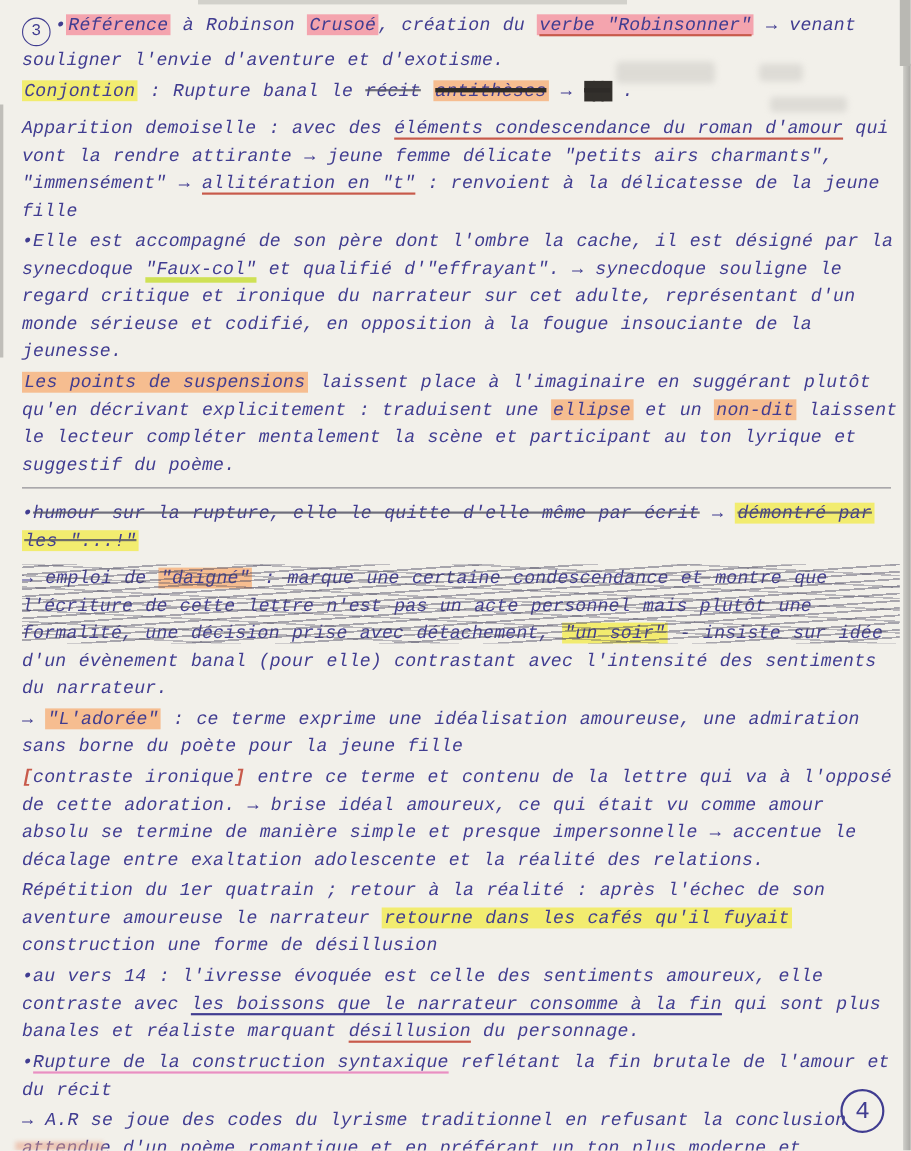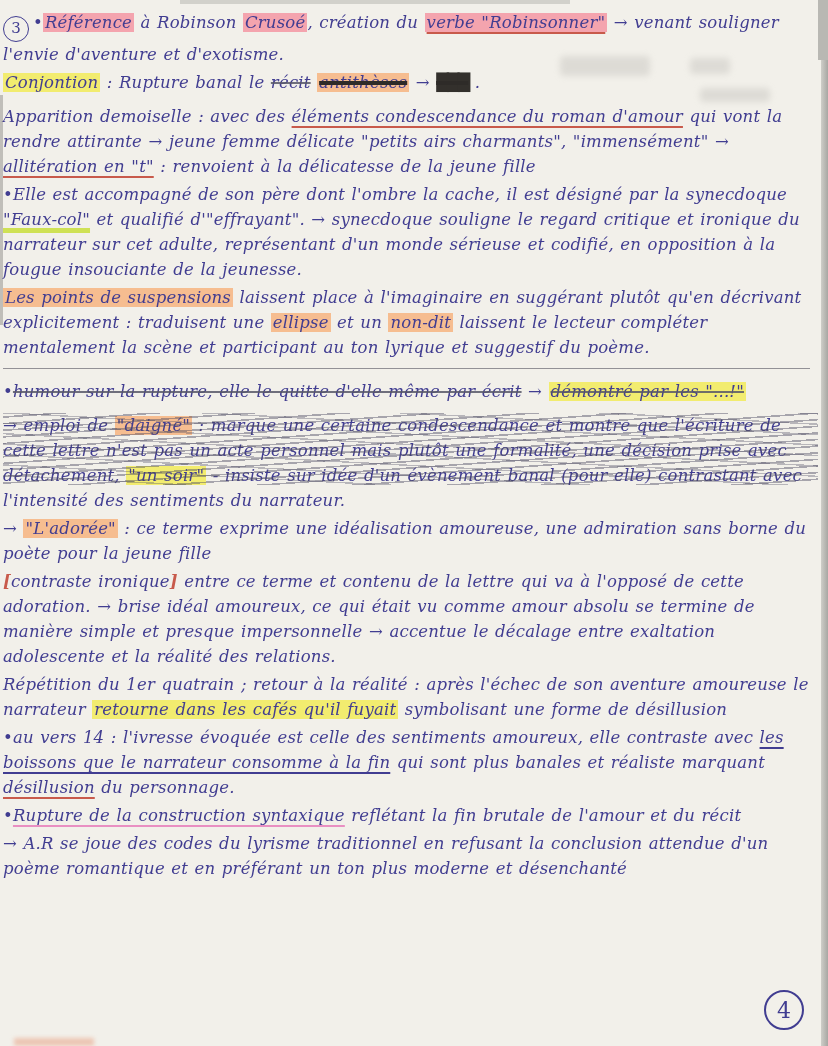--- a/index.html
+++ b/index.html
@@ -5,22 +5,23 @@
   html,body{margin:0;padding:0;}
   body{
     width:828px;height:1046px;position:relative;overflow:hidden;
     background:var(--paper,#f2f0ea);
     font-family:"DejaVu Serif","Liberation Serif",serif;
     font-style:italic;
     color:var(--ink,#413d91);
   }
   .page{
     position:absolute;inset:0;
-    padding:10px 10px 0 3px;
+    padding:10px 10px 0 20px;
     box-sizing:border-box;
+    font-family:Liberation Mono, monospace;
   }
   .para{
     font-size:16.5px;line-height:25px;
     margin:0 0 3px 0;
     letter-spacing:.2px;
     word-spacing:1px;
   }
   .para.space-before{margin-top:9px;}
   .marker{
     display:inline-flex;align-items:center;justify-content:center;
@@ -84,21 +85,21 @@
         <div class="para space-before"><span>Apparition demoiselle : avec des </span><span class="r-ul-red">éléments condescendance du roman d'amour</span><span> qui vont la rendre attirante → jeune femme délicate "petits airs charmants", "immensément" → </span><span class="r-ul-red">allitération en "t"</span><span> : renvoient à la délicatesse de la jeune fille</span></div>
         <div class="para"><span>•Elle est accompagné de son père dont l'ombre la cache, il est désigné par la synecdoque </span><span class="r-ul-green-hl">"Faux-col"</span><span> et qualifié d'"effrayant". → synecdoque souligne le regard critique et ironique du narrateur sur cet adulte, représentant d'un monde sérieuse et codifié, en opposition à la fougue insouciante de la jeunesse.</span></div>
         <div class="para"><span class="r-hl-orange">Les points de suspensions</span><span> laissent place à l'imaginaire en suggérant plutôt qu'en décrivant explicitement : traduisent une </span><span class="r-hl-orange">ellipse</span><span> et un </span><span class="r-hl-orange">non-dit</span><span> laissent le lecteur compléter mentalement la scène et participant au ton lyrique et suggestif du poème.</span></div>
       </div>
       <hr class="divider">
       <div>
         <div class="para space-before"><span>•</span><span class="r-strike">humour sur la rupture, elle le quitte d'elle même par écrit</span><span> → </span><span class="r-hl-yellow r-strike">démontré par les "...!"</span></div>
         <div class="para scribbled space-before"><span>→ emploi de </span><span class="r-hl-orange">"daigné"</span><span> : marque une certaine condescendance et montre que l'écriture de cette lettre n'est pas un acte personnel mais plutôt une formalité, une décision prise avec détachement, </span><span class="r-hl-yellow">"un soir"</span><span> - insiste sur idée d'un évènement banal (pour elle) contrastant avec l'intensité des sentiments du narrateur.</span></div>
         <div class="para"><span>→ </span><span class="r-hl-orange">"L'adorée"</span><span> : ce terme exprime une idéalisation amoureuse, une admiration sans borne du poète pour la jeune fille</span></div>
         <div class="para"><span class="r-red">[</span><span>contraste ironique</span><span class="r-red">]</span><span> entre ce terme et contenu de la lettre qui va à l'opposé de cette adoration. → brise idéal amoureux, ce qui était vu comme amour absolu se termine de manière simple et presque impersonnelle → accentue le décalage entre exaltation adolescente et la réalité des relations.</span></div>
-        <div class="para"><span>Répétition du 1er quatrain ; retour à la réalité : après l'échec de son aventure amoureuse le narrateur </span><span class="r-hl-yellow">retourne dans les cafés qu'il fuyait</span><span> symbolisant une forme de désillusion</span></div>
+        <div class="para"><span>Répétition du 1er quatrain ; retour à la réalité : après l'échec de son aventure amoureuse le narrateur </span><span class="r-hl-yellow">retourne dans les cafés qu'il fuyait</span><span> construction une forme de désillusion</span></div>
         <div class="para"><span>•au vers 14 : l'ivresse évoquée est celle des sentiments amoureux, elle contraste avec </span><span class="r-ul-ink">les boissons que le narrateur consomme à la fin</span><span> qui sont plus banales et réaliste marquant </span><span class="r-ul-red">désillusion</span><span> du personnage.</span></div>
         <div class="para"><span>•</span><span class="r-ul-pink">Rupture de la construction syntaxique</span><span> reflétant la fin brutale de l'amour et du récit</span></div>
         <div class="para"><span>→ A.R se joue des codes du lyrisme traditionnel en refusant la conclusion attendue d'un poème romantique et en préférant un ton plus moderne et désenchanté</span></div>
       </div>
     </div>
   <div class="page-number">
     <span>4</span>
   </div>
   <div class="edge-right"></div>
   <div class="edge-corner"></div>

